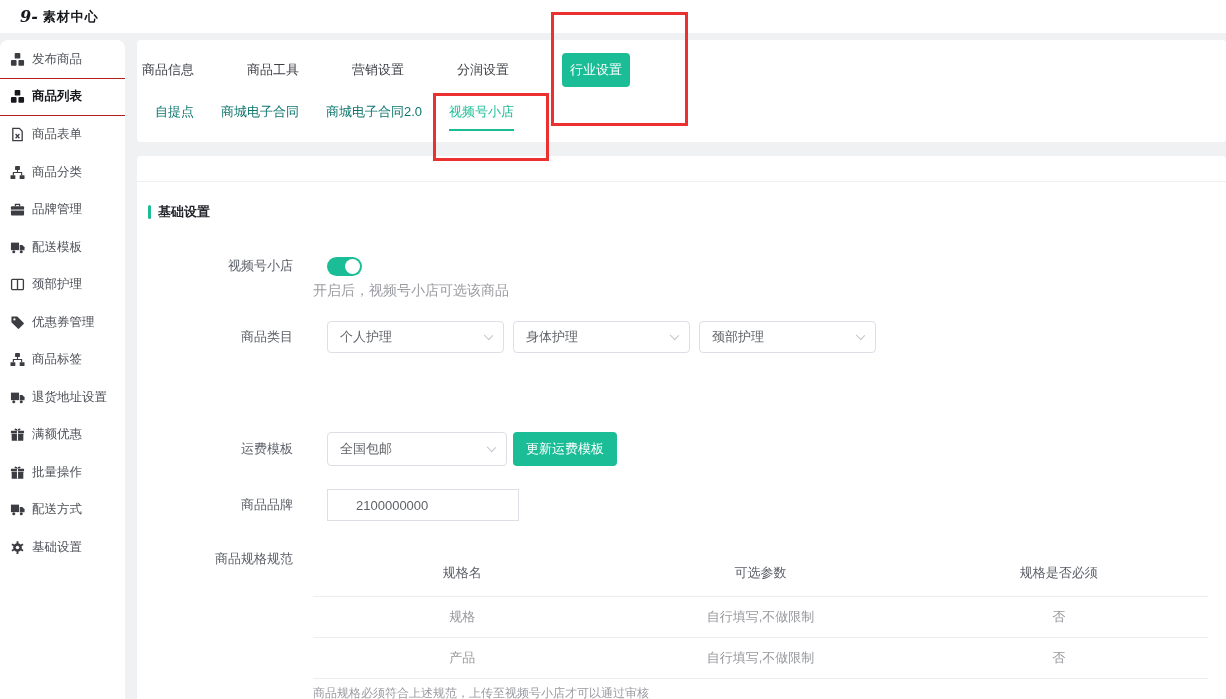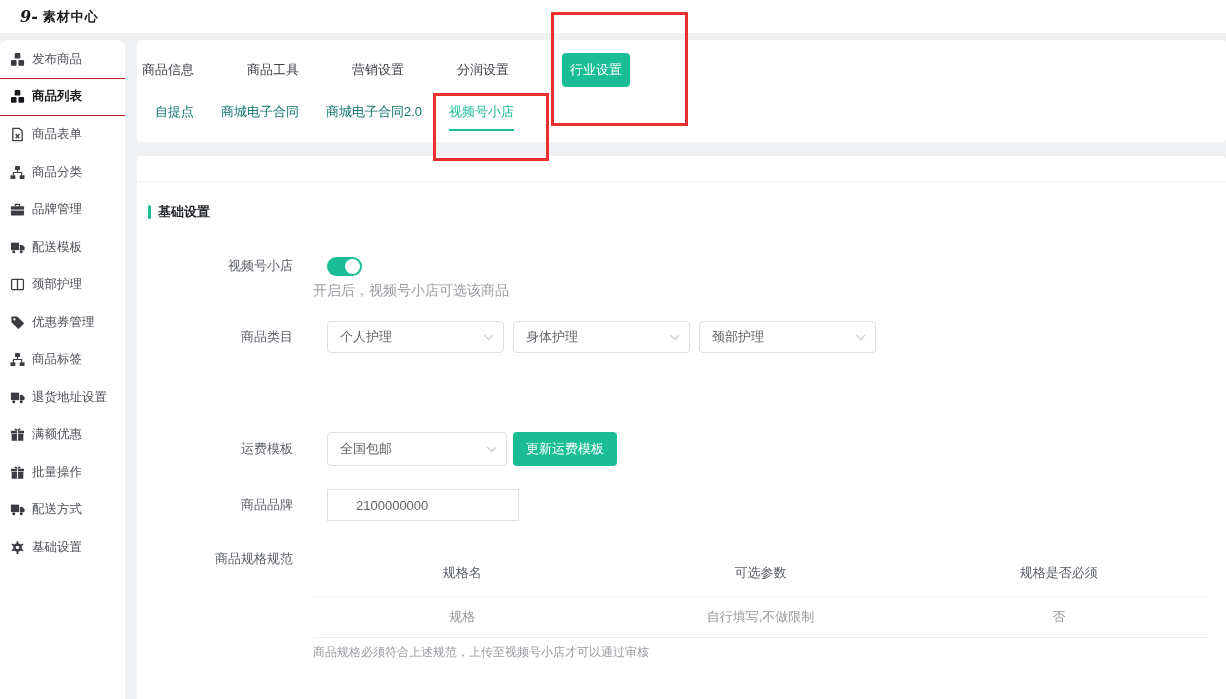--- a/index.html
+++ b/index.html
@@ -349,20 +349,25 @@
                 <th>可选参数</th>
                 <th>规格是否必须</th>
               </tr>
             </thead>
           <tbody id="specBody">
               <tr>
                 <td>规格</td>
                 <td>自行填写,不做限制</td>
                 <td>否</td>
               </tr>
+              <tr>
+                <td>产品</td>
+                <td>自行填写,不做限制</td>
+                <td>否</td>
+              </tr>
             </tbody>
         </table>
         <div class="spec-note">商品规格必须符合上述规范，上传至视频号小店才可以通过审核</div>
       </div>
     </div>
   </div>
 
   <div class="annot annot-1"></div>
   <div class="annot annot-2"></div>
 </div>

